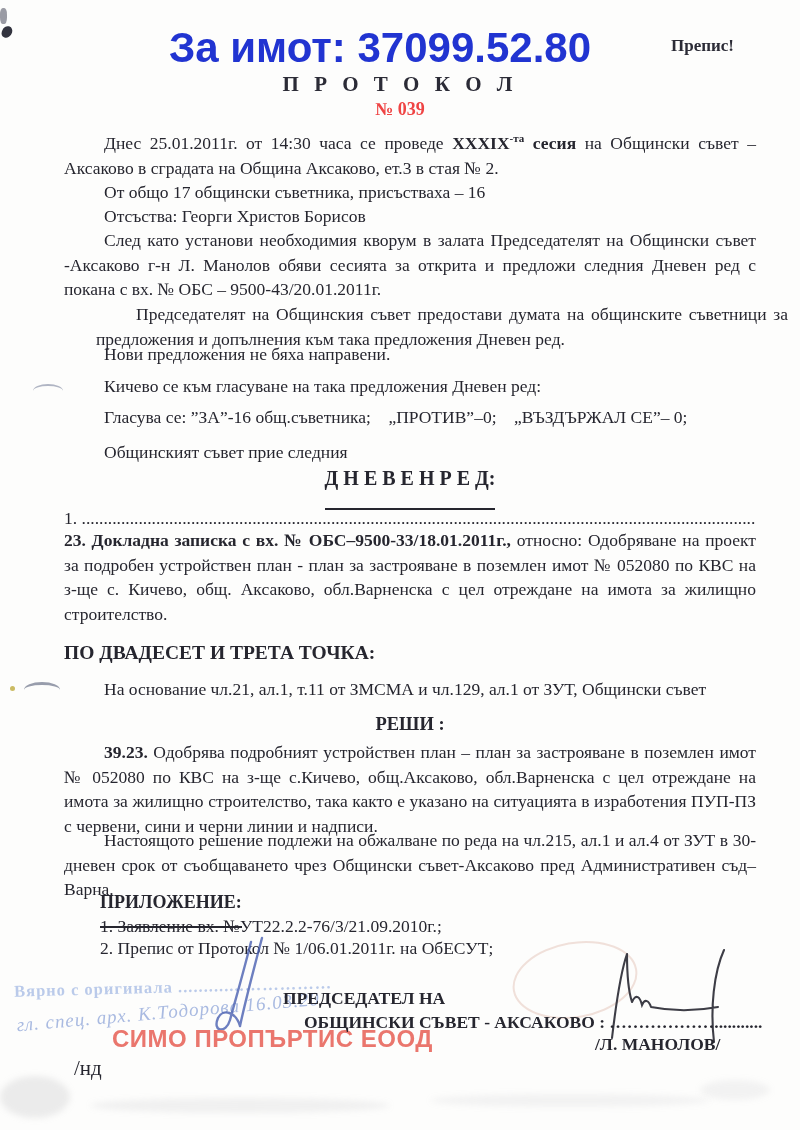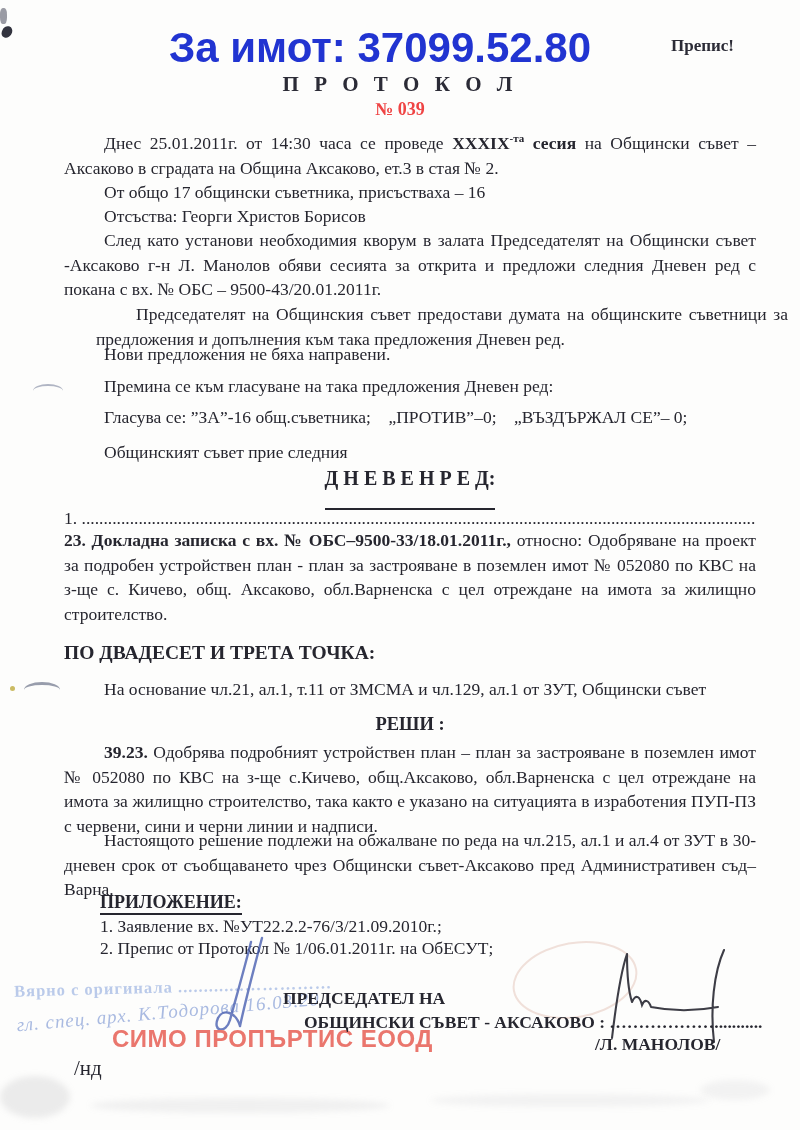--- a/index.html
+++ b/index.html
@@ -38,21 +38,21 @@
   .center{text-align:center;}
   b,.b{font-weight:bold;}
   sup.ord{font-size:11px;font-weight:bold;vertical-align:super;line-height:0;}
   .agenda-head{
     font-size:20px;font-weight:bold;text-align:center;
   }
   .agenda-head span{border-bottom:2.5px solid #26262f;padding-bottom:19px;}
   .dotline{white-space:nowrap;overflow:hidden;}
   .sec-head{font-size:19.5px;font-weight:bold;text-align:left;}
   .attach-head{margin-left:36px;font-size:18px;font-weight:bold;}
-  .attach-head span{border-bottom:2.5px solid #26262f;padding-bottom:1px;}
+  .attach-head span{border-bottom:2.5px solid #26262f;padding-bottom:14px;}
   .attach-item{margin-left:36px;}
   
   .sig-line1{position:absolute;left:283px;top:988px;font-size:17.5px;font-weight:bold;}
   .sig-line2{position:absolute;left:283px;top:1012px;font-size:17.5px;font-weight:bold;white-space:nowrap;margin-left:21px;}
   .sig-name{position:absolute;left:595px;top:1034px;font-size:17.5px;font-weight:bold;}
   .initials{position:absolute;left:74px;top:1056px;font-size:21px;font-weight:normal;}
   
   .verify-stamp{
     position:absolute;left:14px;top:976px;width:430px;
     font-size:16.5px;font-weight:bold;letter-spacing:1px;
@@ -109,21 +109,21 @@
   <div class="doc-title">П Р О Т О К О Л</div>
   <div class="doc-number">№ 039</div>
 
   <div class="blk ind" style="top:131px;"><span>Днес 25.01.2011г. от 14:30 часа се проведе </span><b>XXXIX</b><sup class="ord">-та</sup><b> сесия</b><span> на Общински съвет – Аксаково  в сградата на Община Аксаково, ет.3 в стая № 2.</span></div>
 
   <div class="blk ind" style="top:180px;">От общо 17 общински съветника, присъстваха – 16</div>
   <div class="blk ind" style="top:204px;">Отсъства: Георги Христов Борисов</div>
   <div class="blk ind" style="top:228px;">След като установи необходимия кворум в залата Председателят на Общински съвет -Аксаково г-н Л. Манолов обяви сесията за открита и предложи следния Дневен ред с покана с вх. № ОБС – 9500-43/20.01.2011г.</div>
   <div class="blk ind" style="top:302px;margin-left:32px;">Председателят на Общинския съвет предостави думата на общинските съветници за предложения и допълнения към така предложения Дневен ред.</div>
   <div class="blk ind" style="top:342px;">Нови предложения не бяха направени.</div>
-  <div class="blk ind" style="top:374px;">Премина се към гласуване на така предложения Дневен ред:</div>
+  <div class="blk ind" style="top:374px;">Кичево се към гласуване на така предложения Дневен ред:</div>
   <div class="blk ind pre" style="top:405px;text-align:left;">Гласува се: ”ЗА”-16 общ.съветника;    „ПРОТИВ”–0;    „ВЪЗДЪРЖАЛ СЕ”– 0;</div>
   <div class="blk ind" style="top:440px;">Общинският съвет прие следния</div>
 
   <div class="blk agenda-head" style="top:466px;"><span>Д Н Е В Е Н   Р Е Д:</span></div>
   <div class="blk dotline" style="top:506px;"><span>1. </span><span>....................................................................................................................................................................................................................</span></div>
   <div class="blk" style="top:528px;"><b>23. Докладна записка с вх. № ОБС–9500-33/18.01.2011г.,</b><span> относно: Одобряване на проект за подробен устройствен план - план за застрояване в поземлен имот № 052080 по КВС на з-ще с. Кичево, общ. Аксаково, обл.Варненска с цел отреждане на имота за жилищно строителство.</span></div>
 
   <div class="blk sec-head" style="top:641px;">ПО ДВАДЕСЕТ И ТРЕТА ТОЧКА:</div>
   <div class="blk ind" style="top:677px;">На основание чл.21, ал.1, т.11 от ЗМСМА и чл.129, ал.1 от ЗУТ, Общински съвет</div>
   <div class="blk center b" style="top:712px;font-size:18.5px;">РЕШИ :</div>

